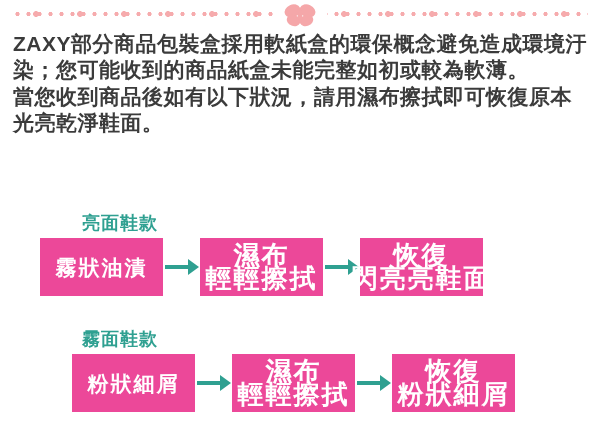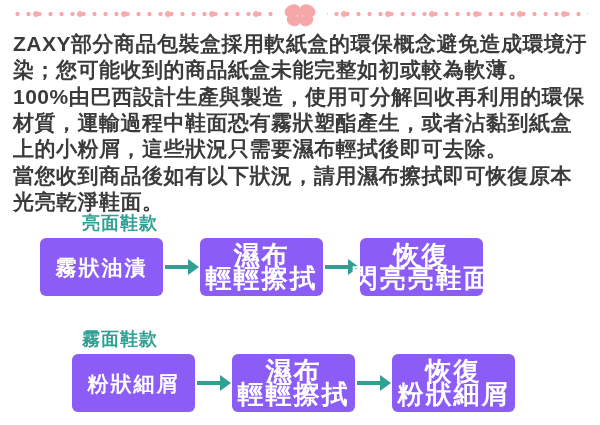--- a/index.html
+++ b/index.html
@@ -42,21 +42,21 @@
   .label-2 { top: 327px; }
 
   .flow-row {
     position: absolute; left: 40px; width: 443px; height: 58px;
     display: flex; align-items: center;
   }
   .row-1 { top: 238px; }
   .row-2 { top: 354px; margin-left: 32px; }
 
   .flow-box {
-    width: 123px; height: 58px; background: #8b5cf6; border-radius: 6px;
+    width: 123px; height: 58px; background: #ec4899; border-radius: 0;
     color: #ffffff; font-weight: 700; letter-spacing: 2px;
     display: flex; flex-direction: column; align-items: center; justify-content: center;
     text-align: center; flex: 0 0 auto;
   }
   .flow-box span { display: block; font-size: 26px; line-height: 23px; white-space: nowrap; }
   .flow-box.single span:first-child { font-size: 21px; }
 
   .flow-arrow {
     flex: 0 0 37px; display: flex; align-items: center; justify-content: center;
   }
@@ -78,21 +78,20 @@
       </g>
       <g stroke="#f5a7a9" stroke-width="1.4" fill="none" stroke-linecap="round">
         <path d="M19 9 C18 6.5, 16.5 5, 15.5 4.5"></path>
         <path d="M21 9 C22 6.5, 23.5 5, 24.5 4.5"></path>
       </g>
     </svg>
   </div>
 
   <div class="content">
     <p>ZAXY部分商品包裝盒採用軟紙盒的環保概念避免造成環境汙染；您可能收到的商品紙盒未能完整如初或較為軟薄。</p>
-    <p>100%由巴西設計生產與製造，使用可分解回收再利用的環保材質，運輸過程中鞋面恐有霧狀塑酯產生，或者沾黏到紙盒上的小粉屑，這些狀況只需要濕布輕拭後即可去除。</p>
     <p>當您收到商品後如有以下狀況，請用濕布擦拭即可恢復原本光亮乾淨鞋面。</p>
   </div>
 
   <div class="section-label label-1">亮面鞋款</div>
   <div class="flow-row row-1">
     <div class="flow-box single">
       <span>霧狀油漬</span>
       <span></span>
     </div>
     <div class="flow-arrow">

